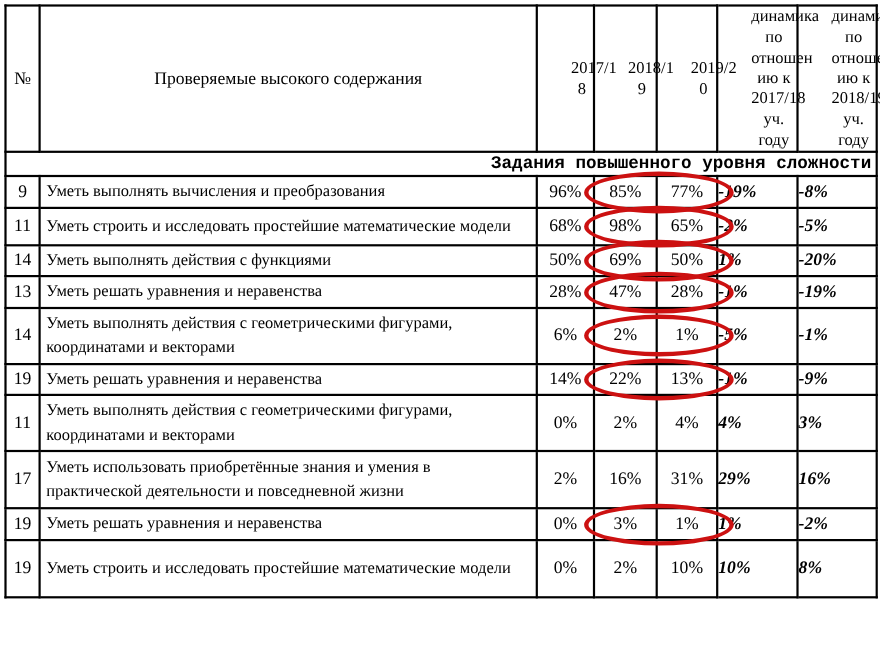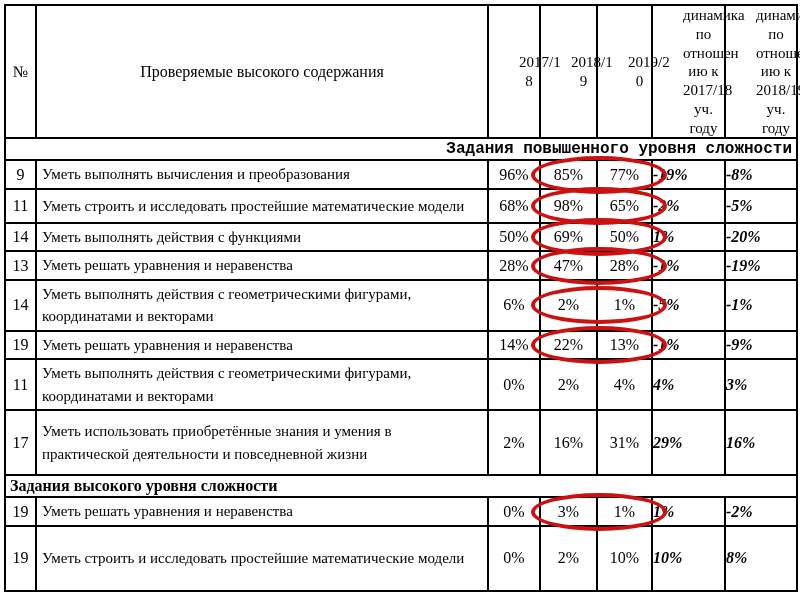--- a/index.html
+++ b/index.html
@@ -11,21 +11,21 @@
   th{font-weight:normal;text-align:center;font-size:16px;line-height:1.25;}
   th.col-year,th.col-dyn{white-space:pre-line;font-size:15px;padding-left:30px;}
   td.num{text-align:center;font-size:16px;}
   td.content{text-align:left;font-size:15px;padding:2px 5px;line-height:1.5;}
   td.pct{text-align:center;font-size:16px;}
   td.dyn{text-align:left;font-size:16px;font-weight:bold;font-style:italic;}
   td.sec{font-weight:bold;font-size:16px;padding:1px 4px;}
   .sec-center{text-align:right;font-family:Liberation Mono, monospace;}
   .sec-left{text-align:left;}
   tr.h22{height:22px;} tr.h25{height:25px;} tr.h28{height:28px;}
-  tr.h34{height:34px;} tr.h50{height:50px;} tr.h52{height:65px;}
+  tr.h34{height:34px;} tr.h50{height:50px;} tr.h52{height:52px;}
   td.v2{position:relative;}
   .ellipse{
     position:absolute;box-sizing:border-box;
     left:-10px;top:50%;width:136px;height:38px;margin-top:-19px;
     border:4px solid #cc1111;border-radius:50%;
     pointer-events:none;z-index:2;
   }
 </style>
 </head>
 <body>
@@ -144,23 +144,20 @@
   <tr class="h52">
     <td class="num">17</td>
     <td class="content">Уметь использовать приобретённые знания и умения в практической деятельности и повседневной жизни</td>
     <td class="pct">2%</td>
     <td class="pct v2"><span>16%</span></td>
     <td class="pct">31%</td>
     <td class="dyn">29%</td>
     <td class="dyn">16%</td>
   </tr>
 
-  <tr class="h22">
-    <td colspan="7" class="sec sec-left">Задания высокого уровня сложности</td>
-  </tr>
 
   <tr class="h25">
     <td class="num">19</td>
     <td class="content">Уметь решать уравнения и неравенства</td>
     <td class="pct">0%</td>
     <td class="pct v2"><span>3%</span><div class="ellipse"></div></td>
     <td class="pct">1%</td>
     <td class="dyn">1%</td>
     <td class="dyn">-2%</td>
   </tr>

